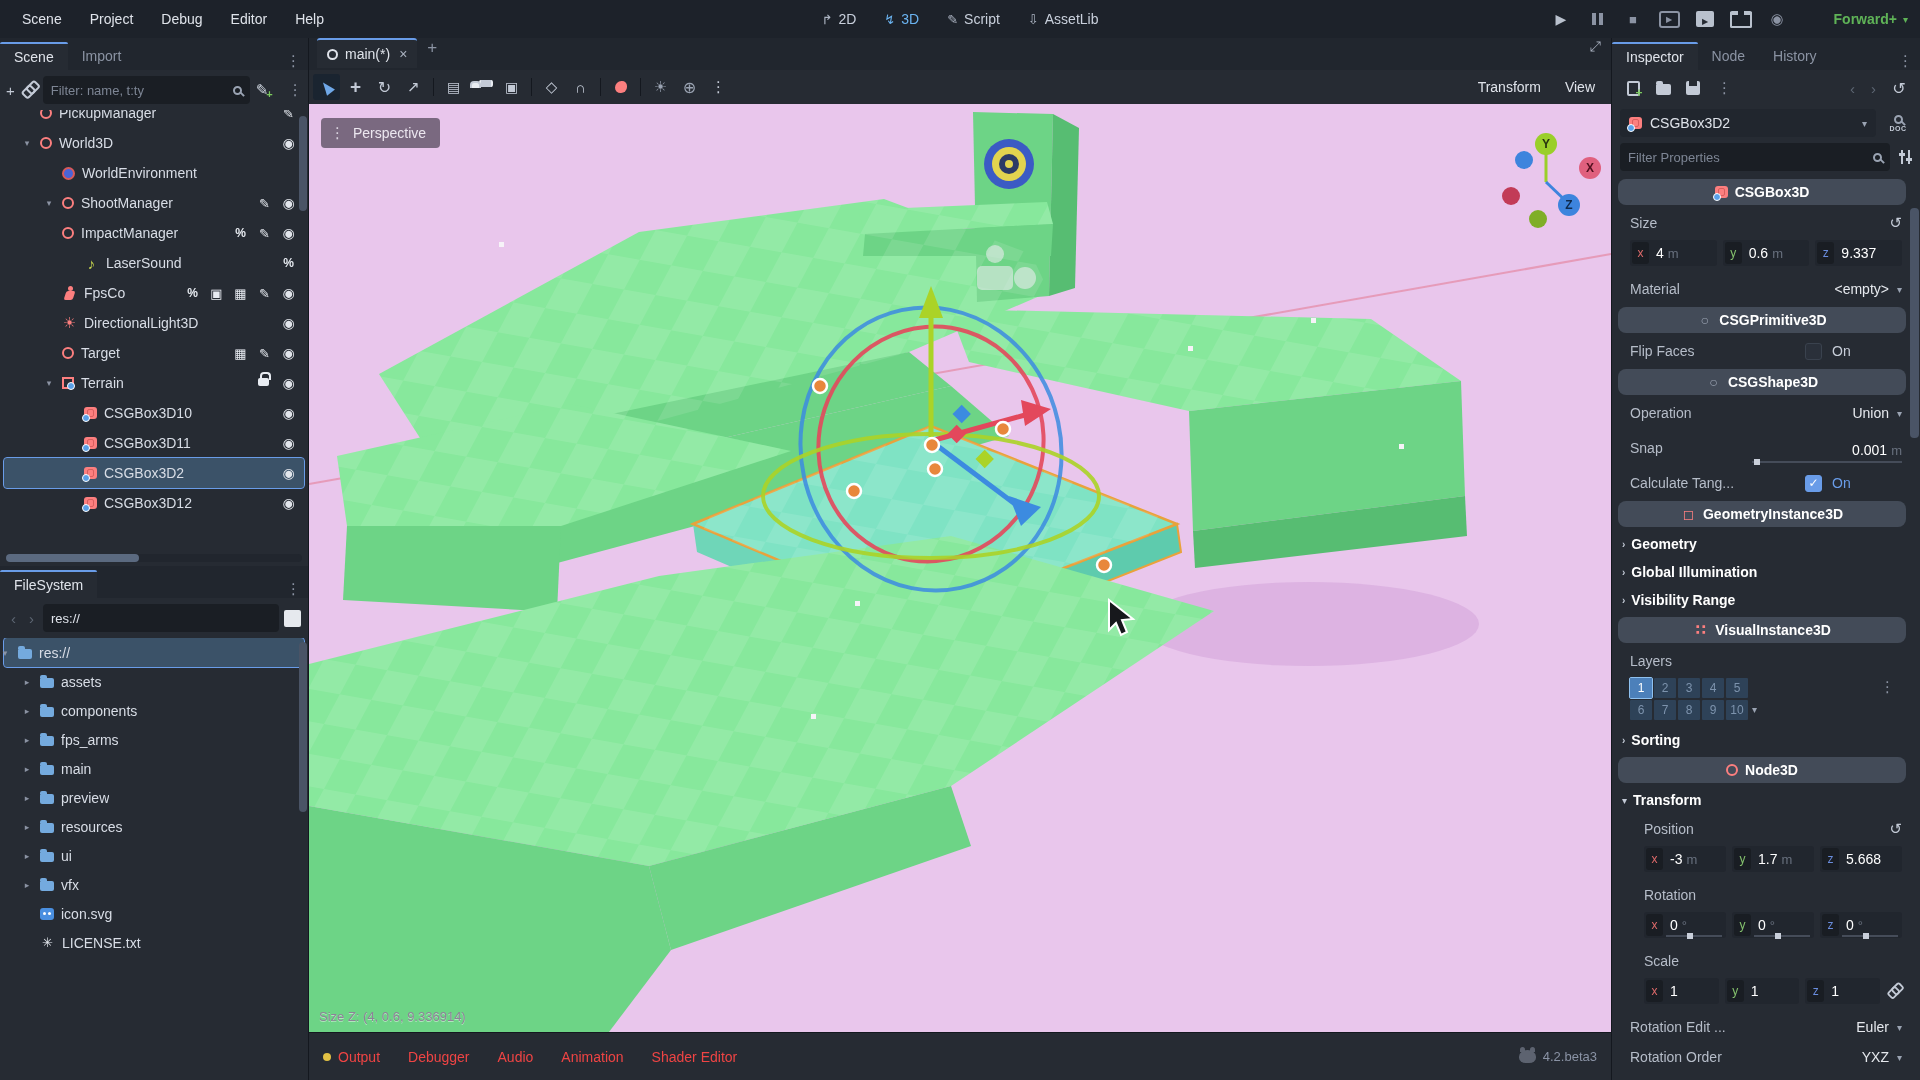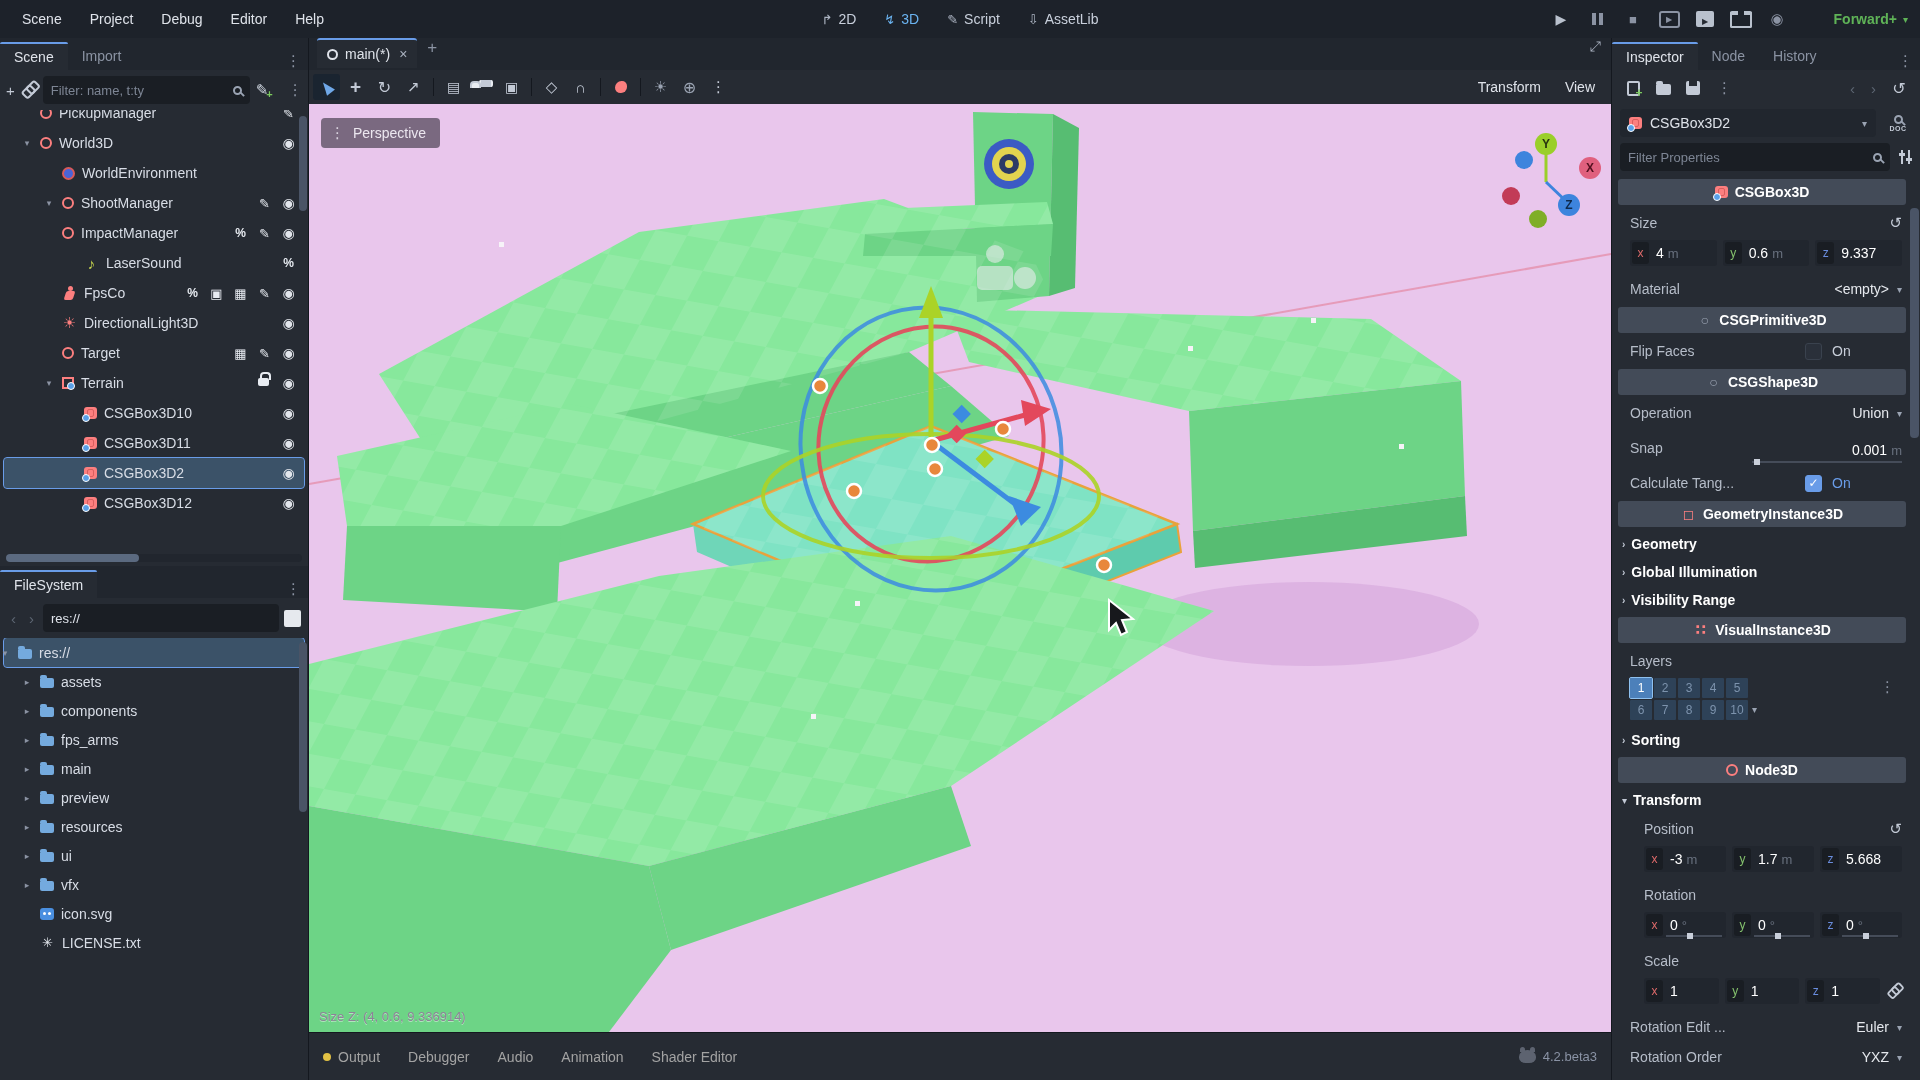--- a/index.html
+++ b/index.html
@@ -151,21 +151,21 @@
   .vico[data-icon="sep"]{width:1px;height:18px;background:var(--bg0);border-radius:0;margin:0 4px}
   .vmenu{padding:4px 12px;color:var(--txt);border-radius:3px}
 
   #viewport{flex:1;position:relative;min-height:0;background:var(--vp-bg)}
   #viewport svg{position:absolute;inset:0;width:100%;height:100%}
   #persp{position:absolute;left:12px;top:14px;height:30px;display:flex;align-items:center;gap:8px;background:rgba(84,74,92,.75);border-radius:4px;padding:0 14px 0 9px;color:#ece7ef}
   #persp .dots{color:#d8d2de;padding:0}
   #size-hint{position:absolute;left:10px;bottom:8px;font-size:13px;color:#8e8298;text-shadow:0 1px 0 rgba(255,255,255,.45)}
 
   #bottombar{height:48px;background:var(--bg3);display:flex;align-items:center;padding:0 14px;gap:28px;flex:none;border-top:1px solid var(--bg0)}
-  .bitem{color:#a3a3a3;display:flex;align-items:center;gap:7px}
+  .bitem{color:#ef4444;display:flex;align-items:center;gap:7px}
   .bitem.dot::before{content:"";width:8px;height:8px;border-radius:50%;background:#e2c144}
   #version{margin-left:auto;display:flex;align-items:center;gap:7px;color:#8a93a5;font-size:13px}
   .godot-logo{width:17px;height:13px;background:#6b7280;border-radius:50% 50% 40% 40%;position:relative;opacity:.8}
   .godot-logo::before{content:"";position:absolute;top:-3px;left:1px;width:5px;height:5px;background:#6b7280;border-radius:50% 50% 0 0;box-shadow:10px 0 0 #6b7280}
 
   
   #inspector{position:relative}
   .insp-tools{height:36px;display:flex;align-items:center;gap:4px;padding:0 8px;flex:none}
   .i-newres{position:relative;width:13px;height:15px;border:2px solid #c3cad6;border-radius:2px}
   .i-newres::after{content:"+";position:absolute;right:-5px;bottom:-6px;color:#7bc95e;font-weight:bold;font-size:12px}
@@ -178,21 +178,21 @@
   .insp-noderow{height:34px;display:flex;align-items:center;gap:8px;padding:0 8px;flex:none}
   .nodebox{flex:1;height:28px;background:var(--bg2);border-radius:4px;display:flex;align-items:center;gap:8px;padding:0 9px;color:var(--txt)}
   .docbtn{display:flex;flex-direction:column;align-items:center;color:#c3cad6;width:28px}
   .docbtn .doclabel{font-size:7px;font-weight:bold;letter-spacing:.5px;margin-top:1px}
   .insp-filterrow{height:34px;display:flex;align-items:center;gap:8px;padding:0 8px;flex:none}
   .i-tools{position:relative;width:14px;height:14px}
   .i-tools::before{content:"";position:absolute;left:3px;top:0;width:2px;height:14px;background:#c3cad6;box-shadow:7px 0 0 #c3cad6}
   .i-tools::after{content:"";position:absolute;left:1px;top:3px;width:6px;height:3px;background:#c3cad6;box-shadow:7px 5px 0 #c3cad6}
 
   .insp-scroll{flex:1;overflow:hidden;padding:2px 12px 0 4px;position:relative}
-  .cat{height:26px;margin:3px 2px;background:var(--cat);border-radius:3px;display:flex;align-items:center;justify-content:center;gap:7px;font-weight:bold;color:#fff;font-size:14px}
+  .cat{height:26px;margin:3px 2px;background:var(--cat);border-radius:8px;display:flex;align-items:center;justify-content:center;gap:7px;font-weight:bold;color:#fff;font-size:14px}
   [data-icon="circle-grey"]::before{content:"○";color:#9aa3b2;font-weight:bold}
   [data-icon="square-red"]::before{content:"◻";color:var(--node-red);font-weight:bold}
   [data-icon="dots-red"]::before{content:"∷";color:var(--node-red);font-weight:bold;font-size:15px}
   .prop{display:flex;align-items:center;min-height:30px;padding:0 6px 0 14px;color:#b6bdc9}
   .prop .rv{margin-left:auto;color:#c3cad6;font-size:15px}
   .dd{margin-left:auto;display:flex;align-items:center;gap:8px;color:#e6e9ee;min-width:130px;justify-content:flex-end}
   .grp{display:flex;align-items:center;gap:6px;min-height:28px;padding:0 6px;font-weight:bold;color:#fff}
   .grp .gchev{color:#c3cad6;font-size:10px}
   .vec{display:flex;gap:6px;padding:2px 6px 8px 14px;align-items:center}
   .vf{flex:1;display:flex;align-items:center;background:var(--bg2);border-radius:3px;height:26px;padding-right:4px;position:relative}

